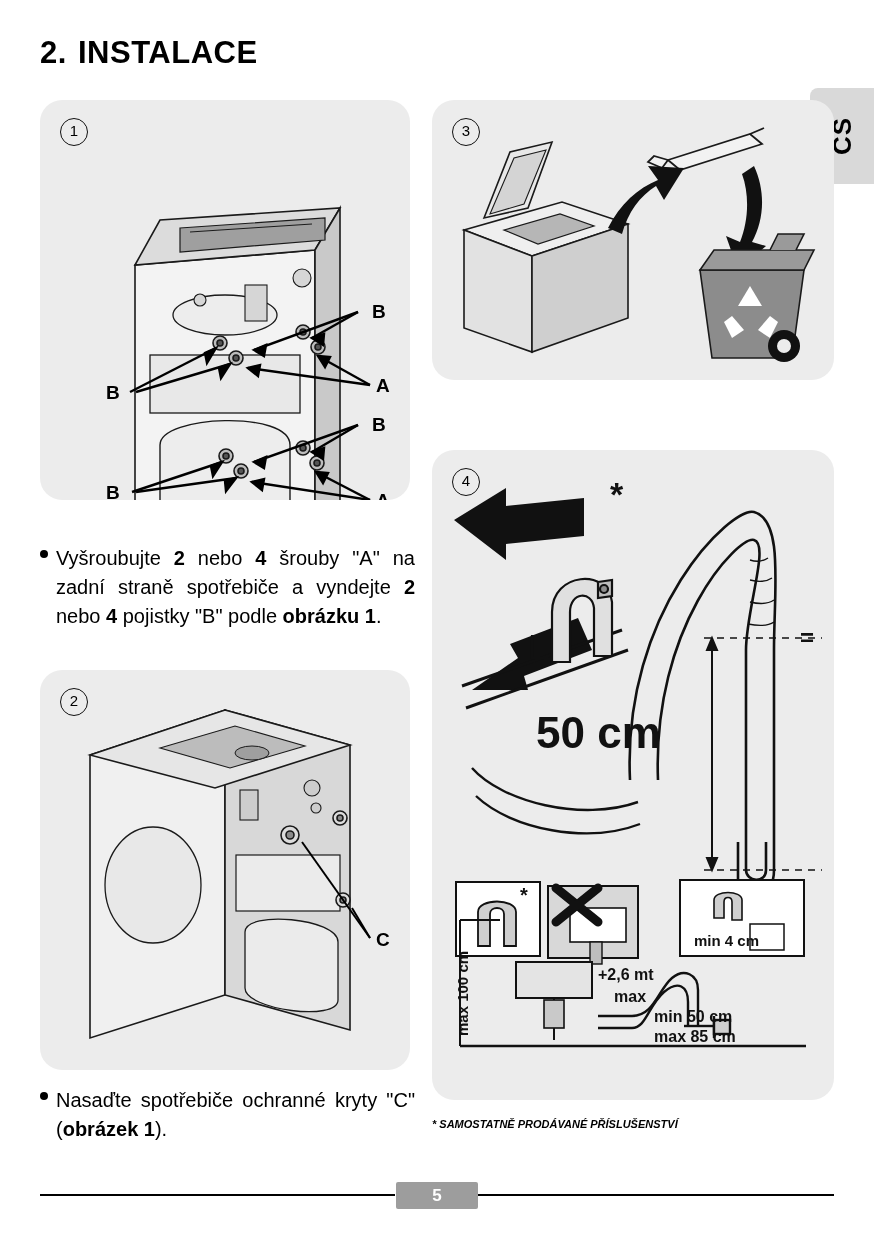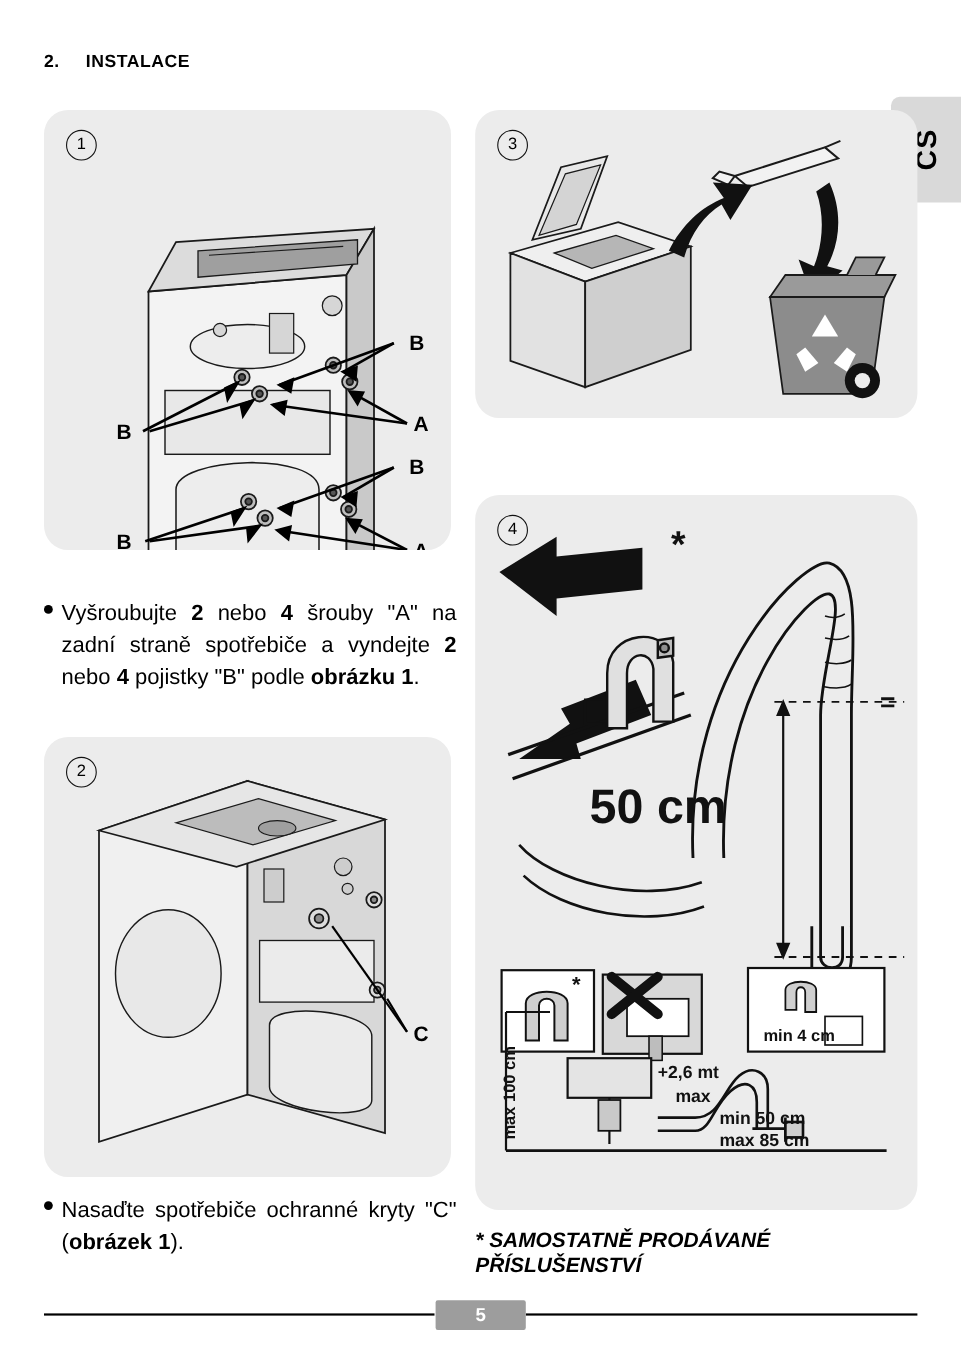--- a/index.html
+++ b/index.html
@@ -16,22 +16,22 @@
     background:#d9d9d9;border-radius:8px 0 0 8px;
   }
   .side-tab span{
     position:absolute;left:50%;top:50%;
     transform:translate(-50%,-50%) rotate(-90deg);
     font-size:26px;font-weight:bold;letter-spacing:1px;
   }
 
   
   .title{
-    position:absolute;left:40px;top:48px;
-    font-size:16px;font-weight:bold;letter-spacing:.5px;
+    position:absolute;left:40px;top:35px;
+    font-size:31px;font-weight:bold;letter-spacing:.5px;
   }
   .title .num{display:inline-block;width:38px;}
 
   
   .panel{
     position:absolute;background:#ececec;border-radius:22px;
   }
   .badge{
     position:absolute;width:26px;height:26px;border-radius:50%;
     border:1.6px solid #111;background:#ececec;
@@ -50,21 +50,21 @@
   }
   .bullet{
     position:absolute;left:0;top:6px;width:8px;height:8px;
     border-radius:50%;background:#000;
   }
   .para .txt{display:block;margin-left:16px;}
   .p1{left:40px;top:544px;width:375px;}
   .p2{left:40px;top:1086px;width:375px;}
   .footnote{
     position:absolute;left:432px;top:1118px;width:400px;
-    font-size:19px;font-weight:bold;font-style:italic;
+    font-size:11px;font-weight:bold;font-style:italic;
   }
 
   
   .footer-rule{
     position:absolute;top:1194px;height:2px;background:#000;
   }
   .fr-left{left:40px;width:355px;}
   .fr-right{left:478px;width:356px;}
   .page-num{
     position:absolute;left:396px;top:1182px;width:82px;height:27px;

